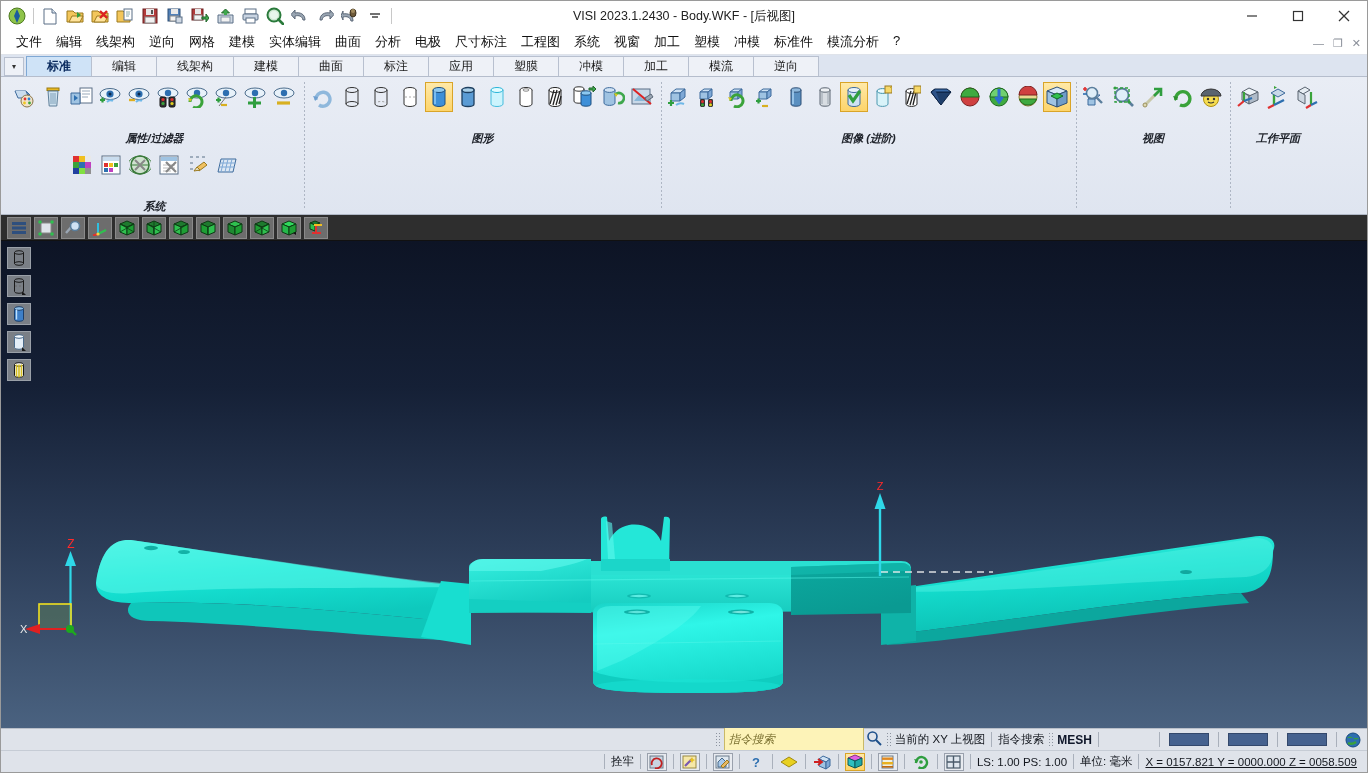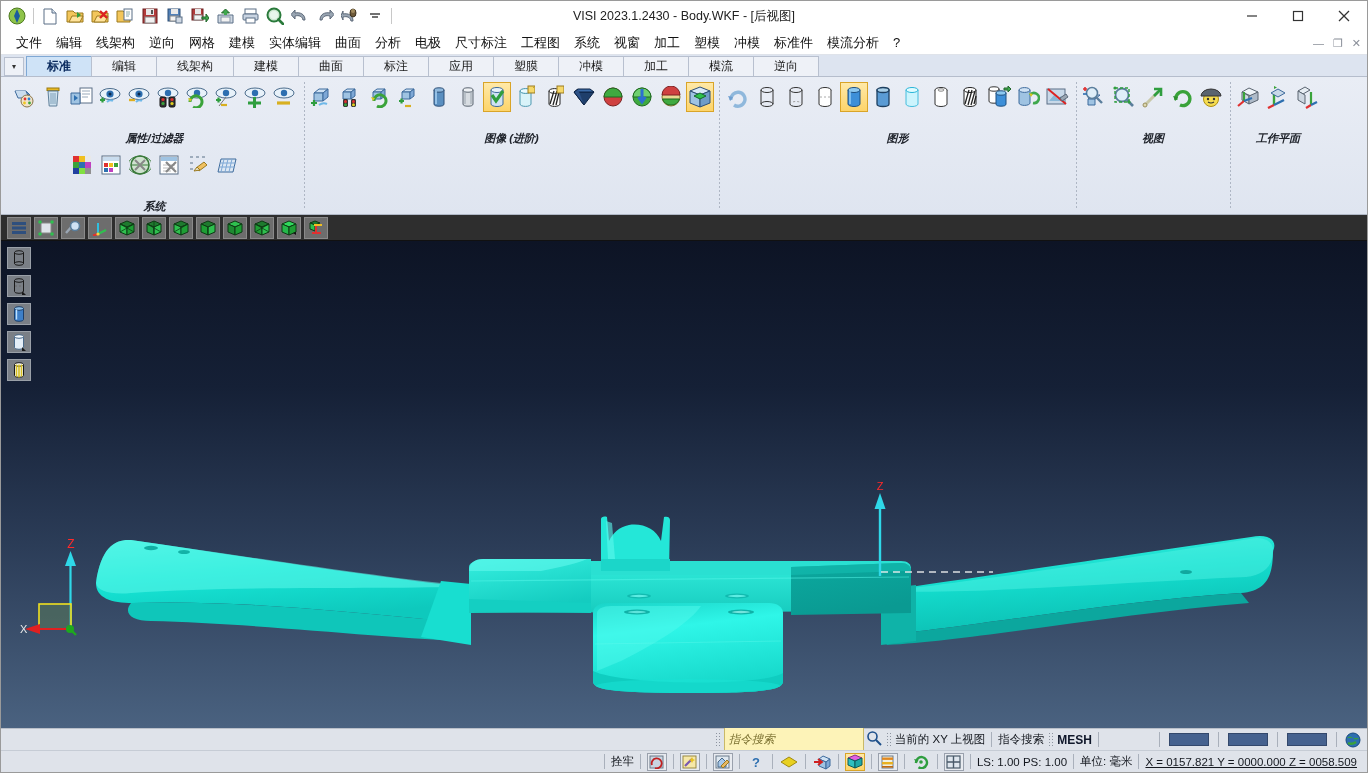--- a/index.html
+++ b/index.html
@@ -41,21 +41,21 @@
   .winbtn {
     width: 46px; height: 30px;
     display: flex; align-items: center; justify-content: center;
     font-size: 12px; color: #333;
   }
 
   
   .menubar {
     height: 24px; flex: 0 0 24px;
     background: #ffffff;
-    display: flex; align-items: center;
+    display: flex; 
     padding-left: 8px;
     position: relative;
     border-bottom: 1px solid #dfe3ea;
   }
   .menuitem {
     font-size: 13px; color: #111;
     padding: 2px 7px;
     white-space: nowrap;
     cursor: default;
   }
@@ -553,20 +553,112 @@
             <path d="M4.3 9 h15 M3.6 13 h15" stroke="#7ea8d6"></path>
           </svg>
         </div>
       </div>
       <div class="rglabel">系统</div>
     </div>
 
     <div class="rgroup">
       <div class="rgrow">
         <div class="ricon">
+          <svg width="22" height="22" viewBox="0 0 22 22">
+            <path d="M4 14 a7 7 0 1 1 3 5" fill="none" stroke="#8fb8dc" stroke-width="3.4"></path>
+            <path d="M1 10 l5 1 -2.5 4 z" fill="#6f9fd0"></path>
+          </svg>
+        </div>
+        <div class="ricon">
+          <svg width="18" height="24" viewBox="0 0 18 24">
+            <ellipse cx="9" cy="5" rx="6" ry="2.5" fill="none" stroke="#333"></ellipse>
+            <path d="M3 5 v14 M15 5 v14" stroke="#333"></path>
+            <ellipse cx="9" cy="19" rx="6" ry="2.5" fill="none" stroke="#333"></ellipse>
+          </svg>
+        </div>
+        <div class="ricon">
+          <svg width="18" height="24" viewBox="0 0 18 24">
+            <ellipse cx="9" cy="5" rx="6" ry="2.5" fill="none" stroke="#333"></ellipse>
+            <path d="M3 5 v14 M15 5 v14" stroke="#333"></path>
+            <path d="M3 19 a6 2.5 0 0 0 12 0" fill="none" stroke="#333"></path>
+            <path d="M3 19 a6 2.5 0 0 1 12 0" fill="none" stroke="#999" stroke-dasharray="2 2"></path>
+          </svg>
+        </div>
+        <div class="ricon">
+          <svg width="18" height="24" viewBox="0 0 18 24">
+            <ellipse cx="9" cy="5" rx="6" ry="2.5" fill="#fff" stroke="#333"></ellipse>
+            <path d="M3 5 v14 a6 2.5 0 0 0 12 0 v-14" fill="#fff" stroke="#333"></path>
+            <path d="M4 12 h10" stroke="#aaa" stroke-dasharray="2 2"></path>
+          </svg>
+        </div>
+        <div class="ricon sel">
+          <svg width="18" height="24" viewBox="0 0 18 24">
+            <path d="M3 5 v14 a6 2.5 0 0 0 12 0 v-14 z" fill="#3d8fd8" stroke="#1d4f80"></path>
+            <ellipse cx="9" cy="5" rx="6" ry="2.5" fill="#8cc8f0" stroke="#1d4f80"></ellipse>
+            <path d="M5 6 v13" stroke="#9fd8ff" stroke-width="1.6" opacity="0.8"></path>
+          </svg>
+        </div>
+        <div class="ricon">
+          <svg width="18" height="24" viewBox="0 0 18 24">
+            <path d="M3 5 v14 a6 2.5 0 0 0 12 0 v-14 z" fill="#5a9bd4" stroke="#1d3f60" stroke-width="1.3"></path>
+            <ellipse cx="9" cy="5" rx="6" ry="2.5" fill="#a8cfe8" stroke="#1d3f60" stroke-width="1.3"></ellipse>
+          </svg>
+        </div>
+        <div class="ricon">
+          <svg width="18" height="24" viewBox="0 0 18 24">
+            <path d="M3 5 v14 a6 2.5 0 0 0 12 0 v-14 z" fill="#c8f6ff" stroke="#28b4d8" opacity="0.85"></path>
+            <ellipse cx="9" cy="5" rx="6" ry="2.5" fill="#e0fcff" stroke="#28b4d8"></ellipse>
+          </svg>
+        </div>
+        <div class="ricon">
+          <svg width="18" height="24" viewBox="0 0 18 24">
+            <ellipse cx="9" cy="5" rx="6" ry="2.5" fill="#fff" stroke="#333"></ellipse>
+            <path d="M3 5 v14 a6 2.5 0 0 0 12 0 v-14" fill="#fff" stroke="#333"></path>
+            <ellipse cx="9" cy="5" rx="3" ry="1.2" fill="none" stroke="#888"></ellipse>
+          </svg>
+        </div>
+        <div class="ricon">
+          <svg width="18" height="24" viewBox="0 0 18 24">
+            <path d="M3 5 v14 a6 2.5 0 0 0 12 0 v-14 z" fill="#fff" stroke="#222"></path>
+            <ellipse cx="9" cy="5" rx="6" ry="2.5" fill="#fff" stroke="#222"></ellipse>
+            <path d="M4 19 L8 5 M7 20 L11 5 M10 20 L14 6 M13 19 L15 11" stroke="#222" stroke-width="1.3"></path>
+          </svg>
+        </div>
+        <div class="ricon">
+          <svg width="24" height="24" viewBox="0 0 24 24">
+            <path d="M2 4 v12 a5 2.2 0 0 0 10 0 v-12 z" fill="#fff" stroke="#333"></path>
+            <ellipse cx="7" cy="4" rx="5" ry="2.2" fill="#fff" stroke="#333"></ellipse>
+            <path d="M9 8 v11 a5 2.2 0 0 0 10 0 v-11 z" fill="#3d8fd8" stroke="#1d4f80"></path>
+            <ellipse cx="14" cy="8" rx="5" ry="2.2" fill="#8cc8f0" stroke="#1d4f80"></ellipse>
+            <path d="M17 3 l4 0 l0 -2 l3 3 l-3 3 l0 -2 l-4 0 z" fill="#3fa84d" stroke="#23662c"></path>
+          </svg>
+        </div>
+        <div class="ricon">
+          <svg width="24" height="24" viewBox="0 0 24 24">
+            <path d="M3 5 v13 a5.5 2.4 0 0 0 11 0 v-13 z" fill="#9fc3e2" stroke="#3d6a9c"></path>
+            <ellipse cx="8.5" cy="5" rx="5.5" ry="2.4" fill="#cfe2f4" stroke="#3d6a9c"></ellipse>
+            <path d="M14 10 a5 5 0 1 1 3 8" fill="none" stroke="#3fa84d" stroke-width="2.6"></path>
+            <path d="M13 8 l4 1 -2 3 z" fill="#d8c820"></path>
+          </svg>
+        </div>
+        <div class="ricon">
+          <svg width="24" height="22" viewBox="0 0 24 22">
+            <rect x="2" y="3" width="18" height="15" fill="#c8d8e8" stroke="#5b6f86"></rect>
+            <path d="M4 15 l5 -6 l4 4 l3 -3 l4 5 z" fill="#8ab8d8"></path>
+            <path d="M3 3 L21 18" stroke="#d22" stroke-width="2"></path>
+            <path d="M15 12 l6 -4 l2 3 l-6 4 z" fill="#9aa6b3" stroke="#5b6878"></path>
+          </svg>
+        </div>
+      </div>
+      <div class="rglabel">图形</div>
+    </div>
+
+    <div class="rgroup">
+      <div class="rgrow">
+        <div class="ricon">
           <svg width="26" height="22" viewBox="0 0 26 22">
             <path d="M4 7 l5 -4 l9 0 l-5 4 z" fill="#cfe2f4" stroke="#3d6a9c"></path>
             <path d="M4 7 h9 v8 h-9 z" fill="#9fc3e2" stroke="#3d6a9c"></path>
             <path d="M13 7 l5 -4 v8 l-5 4 z" fill="#7ea8d6" stroke="#3d6a9c"></path>
             <path d="M1 17 h6 M4 14 v6" stroke="#2f9e3f" stroke-width="2.2"></path>
             <path d="M9 19 q4 -3 8 -1" stroke="#6fb8e8" stroke-width="2" fill="none"></path>
           </svg>
         </div>
         <div class="ricon">
           <svg width="26" height="22" viewBox="0 0 26 22">
@@ -666,112 +758,20 @@
         <div class="ricon sel">
           <svg width="24" height="24" viewBox="0 0 24 24">
             <path d="M2 6 l10 -4 l10 4 l-10 4 z" fill="#d8e8f8" stroke="#2d4f77"></path>
             <path d="M2 6 v12 l10 4 v-12 z" fill="#9fc3e2" stroke="#2d4f77"></path>
             <path d="M22 6 v12 l-10 4 v-12 z" fill="#6f9cc8" stroke="#2d4f77"></path>
             <path d="M12 8 l6 3 l-6 3 l-6 -3 z" fill="#2fc04f" stroke="#126a26"></path>
           </svg>
         </div>
       </div>
       <div class="rglabel">图像 (进阶)</div>
-    </div>
-
-    <div class="rgroup">
-      <div class="rgrow">
-        <div class="ricon">
-          <svg width="22" height="22" viewBox="0 0 22 22">
-            <path d="M4 14 a7 7 0 1 1 3 5" fill="none" stroke="#8fb8dc" stroke-width="3.4"></path>
-            <path d="M1 10 l5 1 -2.5 4 z" fill="#6f9fd0"></path>
-          </svg>
-        </div>
-        <div class="ricon">
-          <svg width="18" height="24" viewBox="0 0 18 24">
-            <ellipse cx="9" cy="5" rx="6" ry="2.5" fill="none" stroke="#333"></ellipse>
-            <path d="M3 5 v14 M15 5 v14" stroke="#333"></path>
-            <ellipse cx="9" cy="19" rx="6" ry="2.5" fill="none" stroke="#333"></ellipse>
-          </svg>
-        </div>
-        <div class="ricon">
-          <svg width="18" height="24" viewBox="0 0 18 24">
-            <ellipse cx="9" cy="5" rx="6" ry="2.5" fill="none" stroke="#333"></ellipse>
-            <path d="M3 5 v14 M15 5 v14" stroke="#333"></path>
-            <path d="M3 19 a6 2.5 0 0 0 12 0" fill="none" stroke="#333"></path>
-            <path d="M3 19 a6 2.5 0 0 1 12 0" fill="none" stroke="#999" stroke-dasharray="2 2"></path>
-          </svg>
-        </div>
-        <div class="ricon">
-          <svg width="18" height="24" viewBox="0 0 18 24">
-            <ellipse cx="9" cy="5" rx="6" ry="2.5" fill="#fff" stroke="#333"></ellipse>
-            <path d="M3 5 v14 a6 2.5 0 0 0 12 0 v-14" fill="#fff" stroke="#333"></path>
-            <path d="M4 12 h10" stroke="#aaa" stroke-dasharray="2 2"></path>
-          </svg>
-        </div>
-        <div class="ricon sel">
-          <svg width="18" height="24" viewBox="0 0 18 24">
-            <path d="M3 5 v14 a6 2.5 0 0 0 12 0 v-14 z" fill="#3d8fd8" stroke="#1d4f80"></path>
-            <ellipse cx="9" cy="5" rx="6" ry="2.5" fill="#8cc8f0" stroke="#1d4f80"></ellipse>
-            <path d="M5 6 v13" stroke="#9fd8ff" stroke-width="1.6" opacity="0.8"></path>
-          </svg>
-        </div>
-        <div class="ricon">
-          <svg width="18" height="24" viewBox="0 0 18 24">
-            <path d="M3 5 v14 a6 2.5 0 0 0 12 0 v-14 z" fill="#5a9bd4" stroke="#1d3f60" stroke-width="1.3"></path>
-            <ellipse cx="9" cy="5" rx="6" ry="2.5" fill="#a8cfe8" stroke="#1d3f60" stroke-width="1.3"></ellipse>
-          </svg>
-        </div>
-        <div class="ricon">
-          <svg width="18" height="24" viewBox="0 0 18 24">
-            <path d="M3 5 v14 a6 2.5 0 0 0 12 0 v-14 z" fill="#c8f6ff" stroke="#28b4d8" opacity="0.85"></path>
-            <ellipse cx="9" cy="5" rx="6" ry="2.5" fill="#e0fcff" stroke="#28b4d8"></ellipse>
-          </svg>
-        </div>
-        <div class="ricon">
-          <svg width="18" height="24" viewBox="0 0 18 24">
-            <ellipse cx="9" cy="5" rx="6" ry="2.5" fill="#fff" stroke="#333"></ellipse>
-            <path d="M3 5 v14 a6 2.5 0 0 0 12 0 v-14" fill="#fff" stroke="#333"></path>
-            <ellipse cx="9" cy="5" rx="3" ry="1.2" fill="none" stroke="#888"></ellipse>
-          </svg>
-        </div>
-        <div class="ricon">
-          <svg width="18" height="24" viewBox="0 0 18 24">
-            <path d="M3 5 v14 a6 2.5 0 0 0 12 0 v-14 z" fill="#fff" stroke="#222"></path>
-            <ellipse cx="9" cy="5" rx="6" ry="2.5" fill="#fff" stroke="#222"></ellipse>
-            <path d="M4 19 L8 5 M7 20 L11 5 M10 20 L14 6 M13 19 L15 11" stroke="#222" stroke-width="1.3"></path>
-          </svg>
-        </div>
-        <div class="ricon">
-          <svg width="24" height="24" viewBox="0 0 24 24">
-            <path d="M2 4 v12 a5 2.2 0 0 0 10 0 v-12 z" fill="#fff" stroke="#333"></path>
-            <ellipse cx="7" cy="4" rx="5" ry="2.2" fill="#fff" stroke="#333"></ellipse>
-            <path d="M9 8 v11 a5 2.2 0 0 0 10 0 v-11 z" fill="#3d8fd8" stroke="#1d4f80"></path>
-            <ellipse cx="14" cy="8" rx="5" ry="2.2" fill="#8cc8f0" stroke="#1d4f80"></ellipse>
-            <path d="M17 3 l4 0 l0 -2 l3 3 l-3 3 l0 -2 l-4 0 z" fill="#3fa84d" stroke="#23662c"></path>
-          </svg>
-        </div>
-        <div class="ricon">
-          <svg width="24" height="24" viewBox="0 0 24 24">
-            <path d="M3 5 v13 a5.5 2.4 0 0 0 11 0 v-13 z" fill="#9fc3e2" stroke="#3d6a9c"></path>
-            <ellipse cx="8.5" cy="5" rx="5.5" ry="2.4" fill="#cfe2f4" stroke="#3d6a9c"></ellipse>
-            <path d="M14 10 a5 5 0 1 1 3 8" fill="none" stroke="#3fa84d" stroke-width="2.6"></path>
-            <path d="M13 8 l4 1 -2 3 z" fill="#d8c820"></path>
-          </svg>
-        </div>
-        <div class="ricon">
-          <svg width="24" height="22" viewBox="0 0 24 22">
-            <rect x="2" y="3" width="18" height="15" fill="#c8d8e8" stroke="#5b6f86"></rect>
-            <path d="M4 15 l5 -6 l4 4 l3 -3 l4 5 z" fill="#8ab8d8"></path>
-            <path d="M3 3 L21 18" stroke="#d22" stroke-width="2"></path>
-            <path d="M15 12 l6 -4 l2 3 l-6 4 z" fill="#9aa6b3" stroke="#5b6878"></path>
-          </svg>
-        </div>
-      </div>
-      <div class="rglabel">图形</div>
     </div>
 
     <div class="rgroup">
       <div class="rgrow">
         <div class="ricon">
           <svg width="26" height="24" viewBox="0 0 26 24">
             <path d="M6 14 l5 -4 l7 0 l-5 4 z" fill="#cfe2f4" stroke="#3d6a9c"></path>
             <path d="M6 14 h7 v6 h-7 z" fill="#9fc3e2" stroke="#3d6a9c"></path>
             <circle cx="10" cy="8" r="5.5" fill="#dfeef8" stroke="#5a7e9c" stroke-width="1.6"></circle>
             <path d="M14 12 L20 18" stroke="#5a7e9c" stroke-width="2.4"></path>

